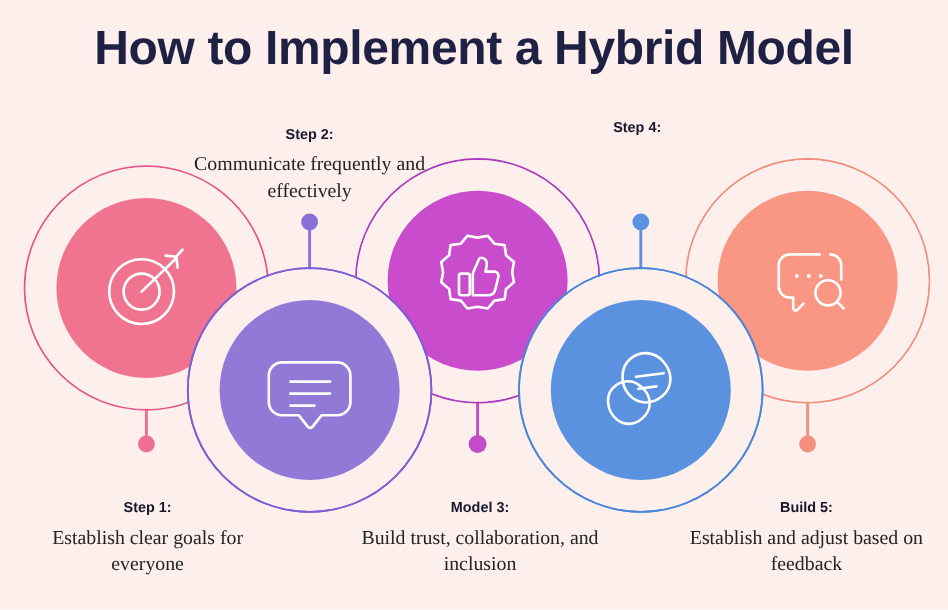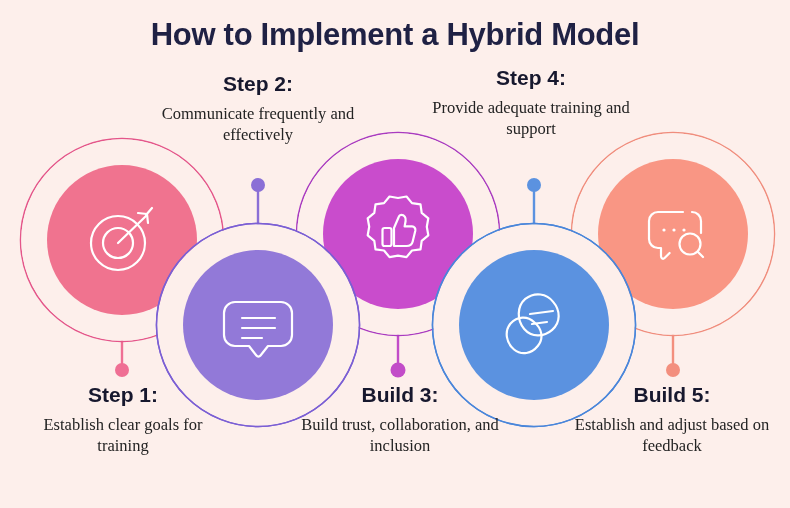--- a/index.html
+++ b/index.html
@@ -27,39 +27,40 @@
     left: 0;
     width: 790px;
     height: 508px;
   }
   #page-title {
     position: absolute;
     left: 0;
     top: 18px;
     width: 790px;
     text-align: center;
-    font-size: 31px;
+    font-size: 40px;
     font-weight: bold;
     color: #1f2144;
     letter-spacing: -0.3px;
     line-height: 1.1;
   }
   .step-label {
     position: absolute;
     text-align: center;
     color: #232323;
     line-height: 1.32;
     font-size: 16.5px;
   }
   .step-label .step-head {
     display: block;
     font-weight: bold;
-    font-size: 21px;
+    font-size: 12px;
     color: #17182e;
     margin-bottom: 5px;
+    margin-top: 35px;
   }
   .step-label .step-body {
     display: block;
     font-weight: normal;
     font-family: Liberation Serif, serif;
   }
   
   #label-step-2 { left: 158px; top: 70px;  width: 200px; }
   #label-step-4 { left: 426px; top: 64px;  width: 210px; }
   
@@ -173,30 +174,29 @@
 
     <div id="page-title">How to Implement a Hybrid Model</div>
 
     <div class="step-label" id="label-step-2">
       <span class="step-head">Step 2:</span>
       <span class="step-body">Communicate frequently and effectively</span>
     </div>
 
     <div class="step-label" id="label-step-4">
       <span class="step-head">Step 4:</span>
-      <span class="step-body">Provide adequate training and support</span>
     </div>
 
     <div class="step-label" id="label-step-1">
       <span class="step-head">Step 1:</span>
-      <span class="step-body">Establish clear goals for training</span>
+      <span class="step-body">Establish clear goals for everyone</span>
     </div>
 
     <div class="step-label" id="label-step-3">
-      <span class="step-head">Build 3:</span>
+      <span class="step-head">Model 3:</span>
       <span class="step-body">Build trust, collaboration, and inclusion</span>
     </div>
 
     <div class="step-label" id="label-step-5">
       <span class="step-head">Build 5:</span>
       <span class="step-body">Establish and adjust based on feedback</span>
     </div>
 
   </div>
 </div>

